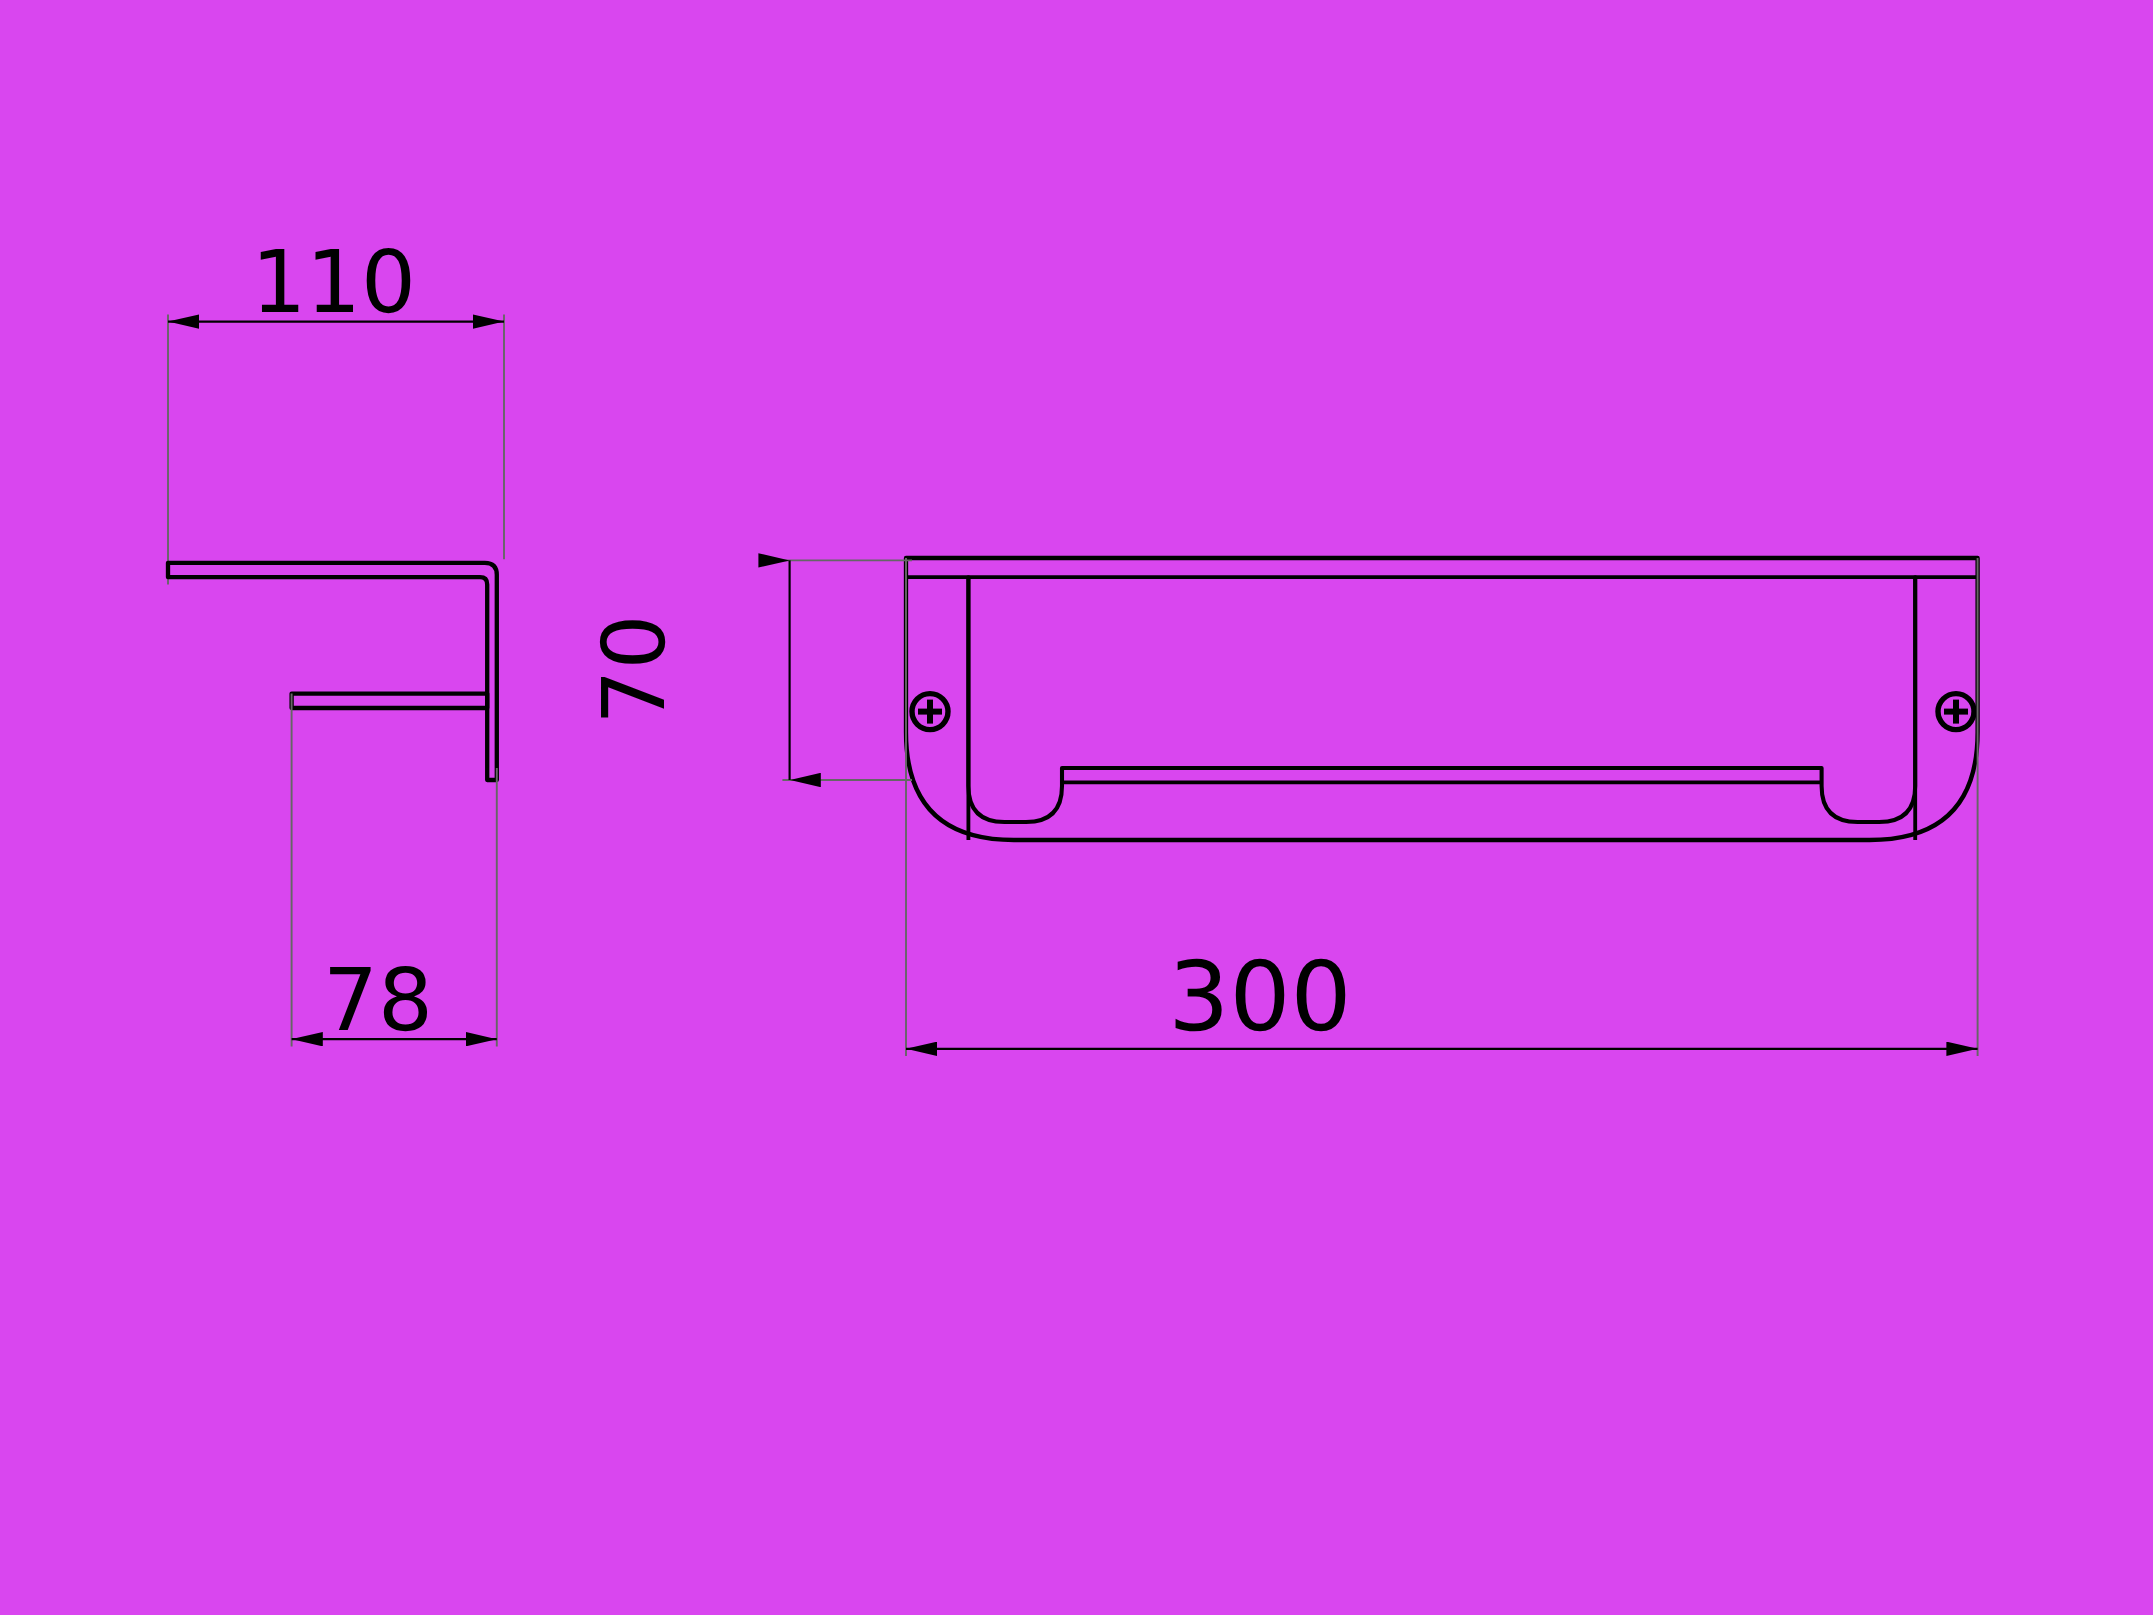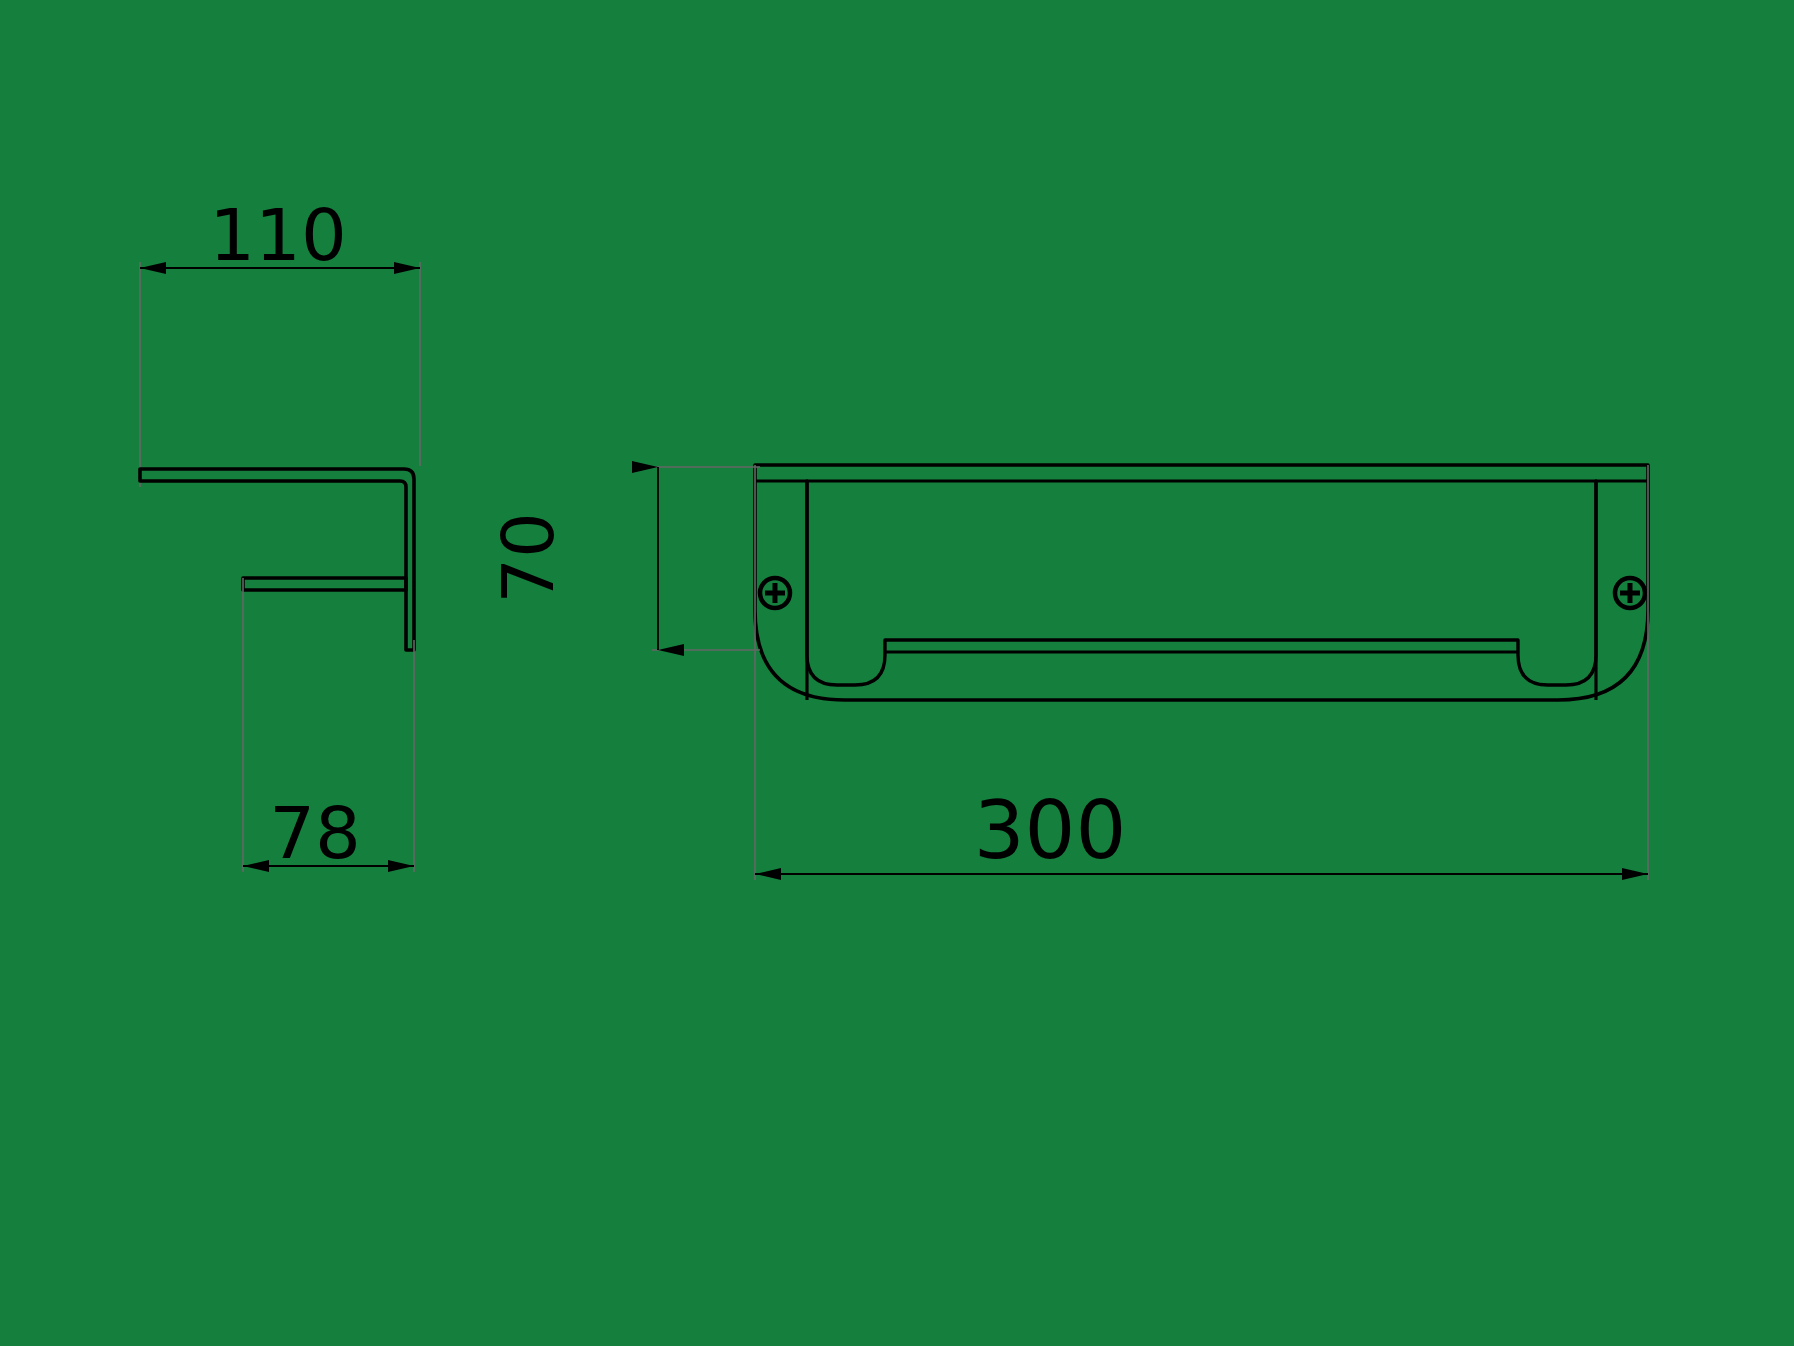--- a/index.html
+++ b/index.html
@@ -10,21 +10,21 @@
   body {
     width: 1794px;
     height: 1346px;
     font-family: "DejaVu Sans", "Liberation Sans", sans-serif;
     overflow: hidden;
   }
   #drawing-root {
     position: relative;
     width: 1794px;
     height: 1346px;
-    background: #15803d;
+    background: #d946ef;
   }
   svg.cad {
     position: absolute;
     top: 0;
     left: 0;
     width: 1794px;
     height: 1346px;
     display: block;
   }
   text.dim-label {

